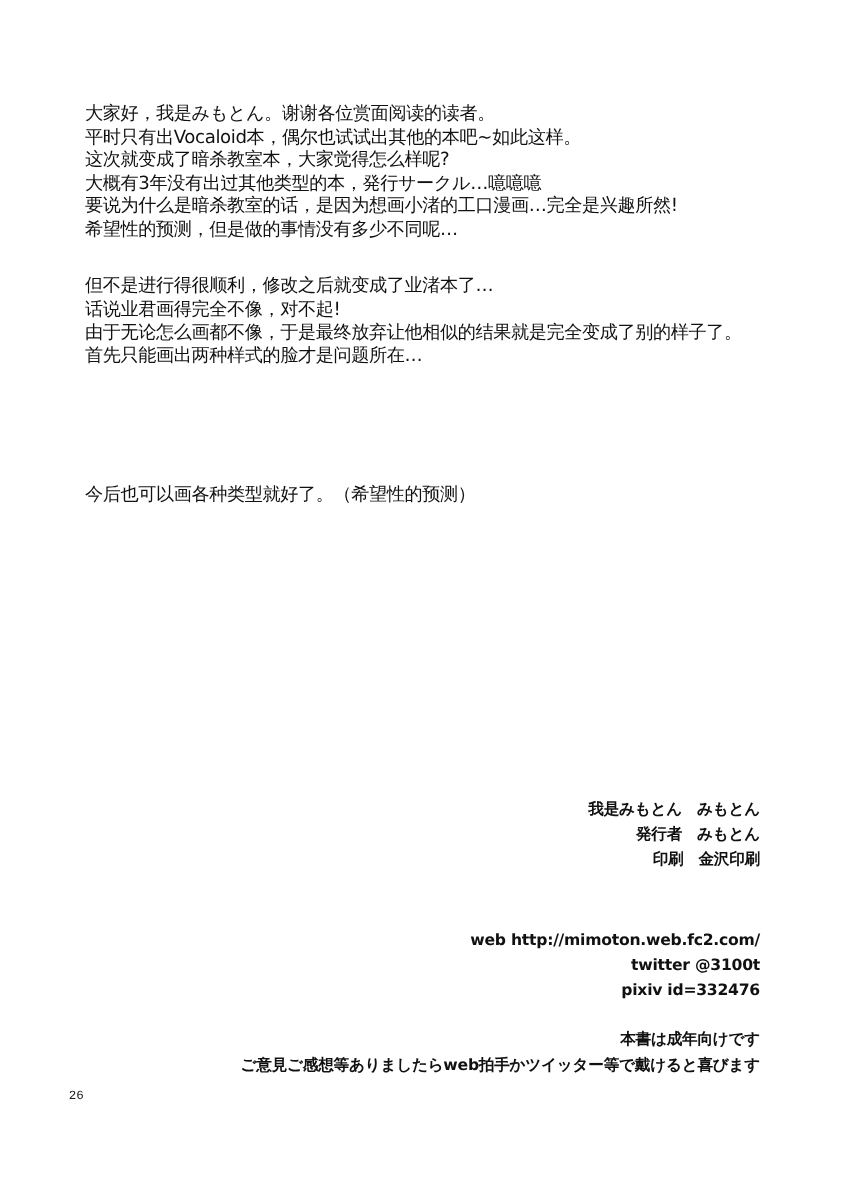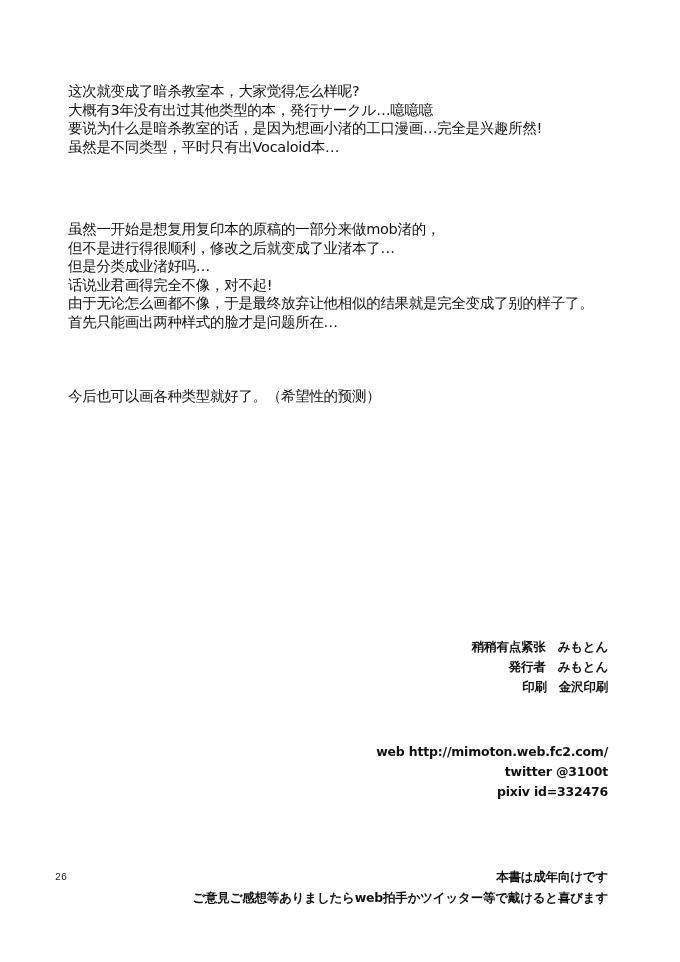--- a/index.html
+++ b/index.html
@@ -9,50 +9,50 @@
   .para div { white-space: nowrap; }
   #p1 { top: 82px; }
   #p2 { top: 220px; }
   #p3 { top: 387px; }
   .colophon { position: absolute; right: 72px; text-align: right; font-weight: bold;
               font-size: 12.5px; line-height: 20px; letter-spacing: -0.2px; }
   .colophon .row { white-space: nowrap; }
   .colophon .lbl { margin-right: 12px; }
   #info { top: 637px; }
   #links { top: 742px; font-size: 12.5px; }
-  #notes { top: 820px; right: 72px; font-size: 12.5px; line-height: 21px; margin-top: 46px; }
+  #notes { top: 820px; right: 72px; font-size: 12.5px; line-height: 21px; }
   #pagenum { position: absolute; left: 55px; top: 872px; font-size: 10px;
              font-family: Liberation Mono, monospace; color: #222; }
 </style>
 </head>
 <body>
 
 <div class="para" id="p1">
+  <div>大家好，我是みもとん。谢谢各位赏面阅读的读者。</div>
+  <div>平时只有出Vocaloid本，偶尔也试试出其他的本吧~如此这样。</div>
   <div>这次就变成了暗杀教室本，大家觉得怎么样呢?</div>
   <div>大概有3年没有出过其他类型的本，発行サークル…噫噫噫</div>
   <div>要说为什么是暗杀教室的话，是因为想画小渚的工口漫画…完全是兴趣所然!</div>
-  <div>虽然是不同类型，平时只有出Vocaloid本…</div>
+  <div>希望性的预测，但是做的事情没有多少不同呢…</div>
 </div>
 
 <div class="para" id="p2">
-  <div>虽然一开始是想复用复印本的原稿的一部分来做mob渚的，</div>
   <div>但不是进行得很顺利，修改之后就变成了业渚本了…</div>
-  <div>但是分类成业渚好吗…</div>
   <div>话说业君画得完全不像，对不起!</div>
   <div>由于无论怎么画都不像，于是最终放弃让他相似的结果就是完全变成了别的样子了。</div>
   <div>首先只能画出两种样式的脸才是问题所在…</div>
 </div>
 
 <div class="para" id="p3">
   <div>今后也可以画各种类型就好了。（希望性的预测）</div>
 </div>
 
 <div class="colophon" id="info">
   <div class="row">
-    <span class="lbl">稍稍有点紧张</span><span>みもとん</span>
+    <span class="lbl">我是みもとん</span><span>みもとん</span>
   </div>
   <div class="row">
     <span class="lbl">発行者</span><span>みもとん</span>
   </div>
   <div class="row">
     <span class="lbl">印刷</span><span>金沢印刷</span>
   </div>
 </div>
 
 <div class="colophon" id="links">

